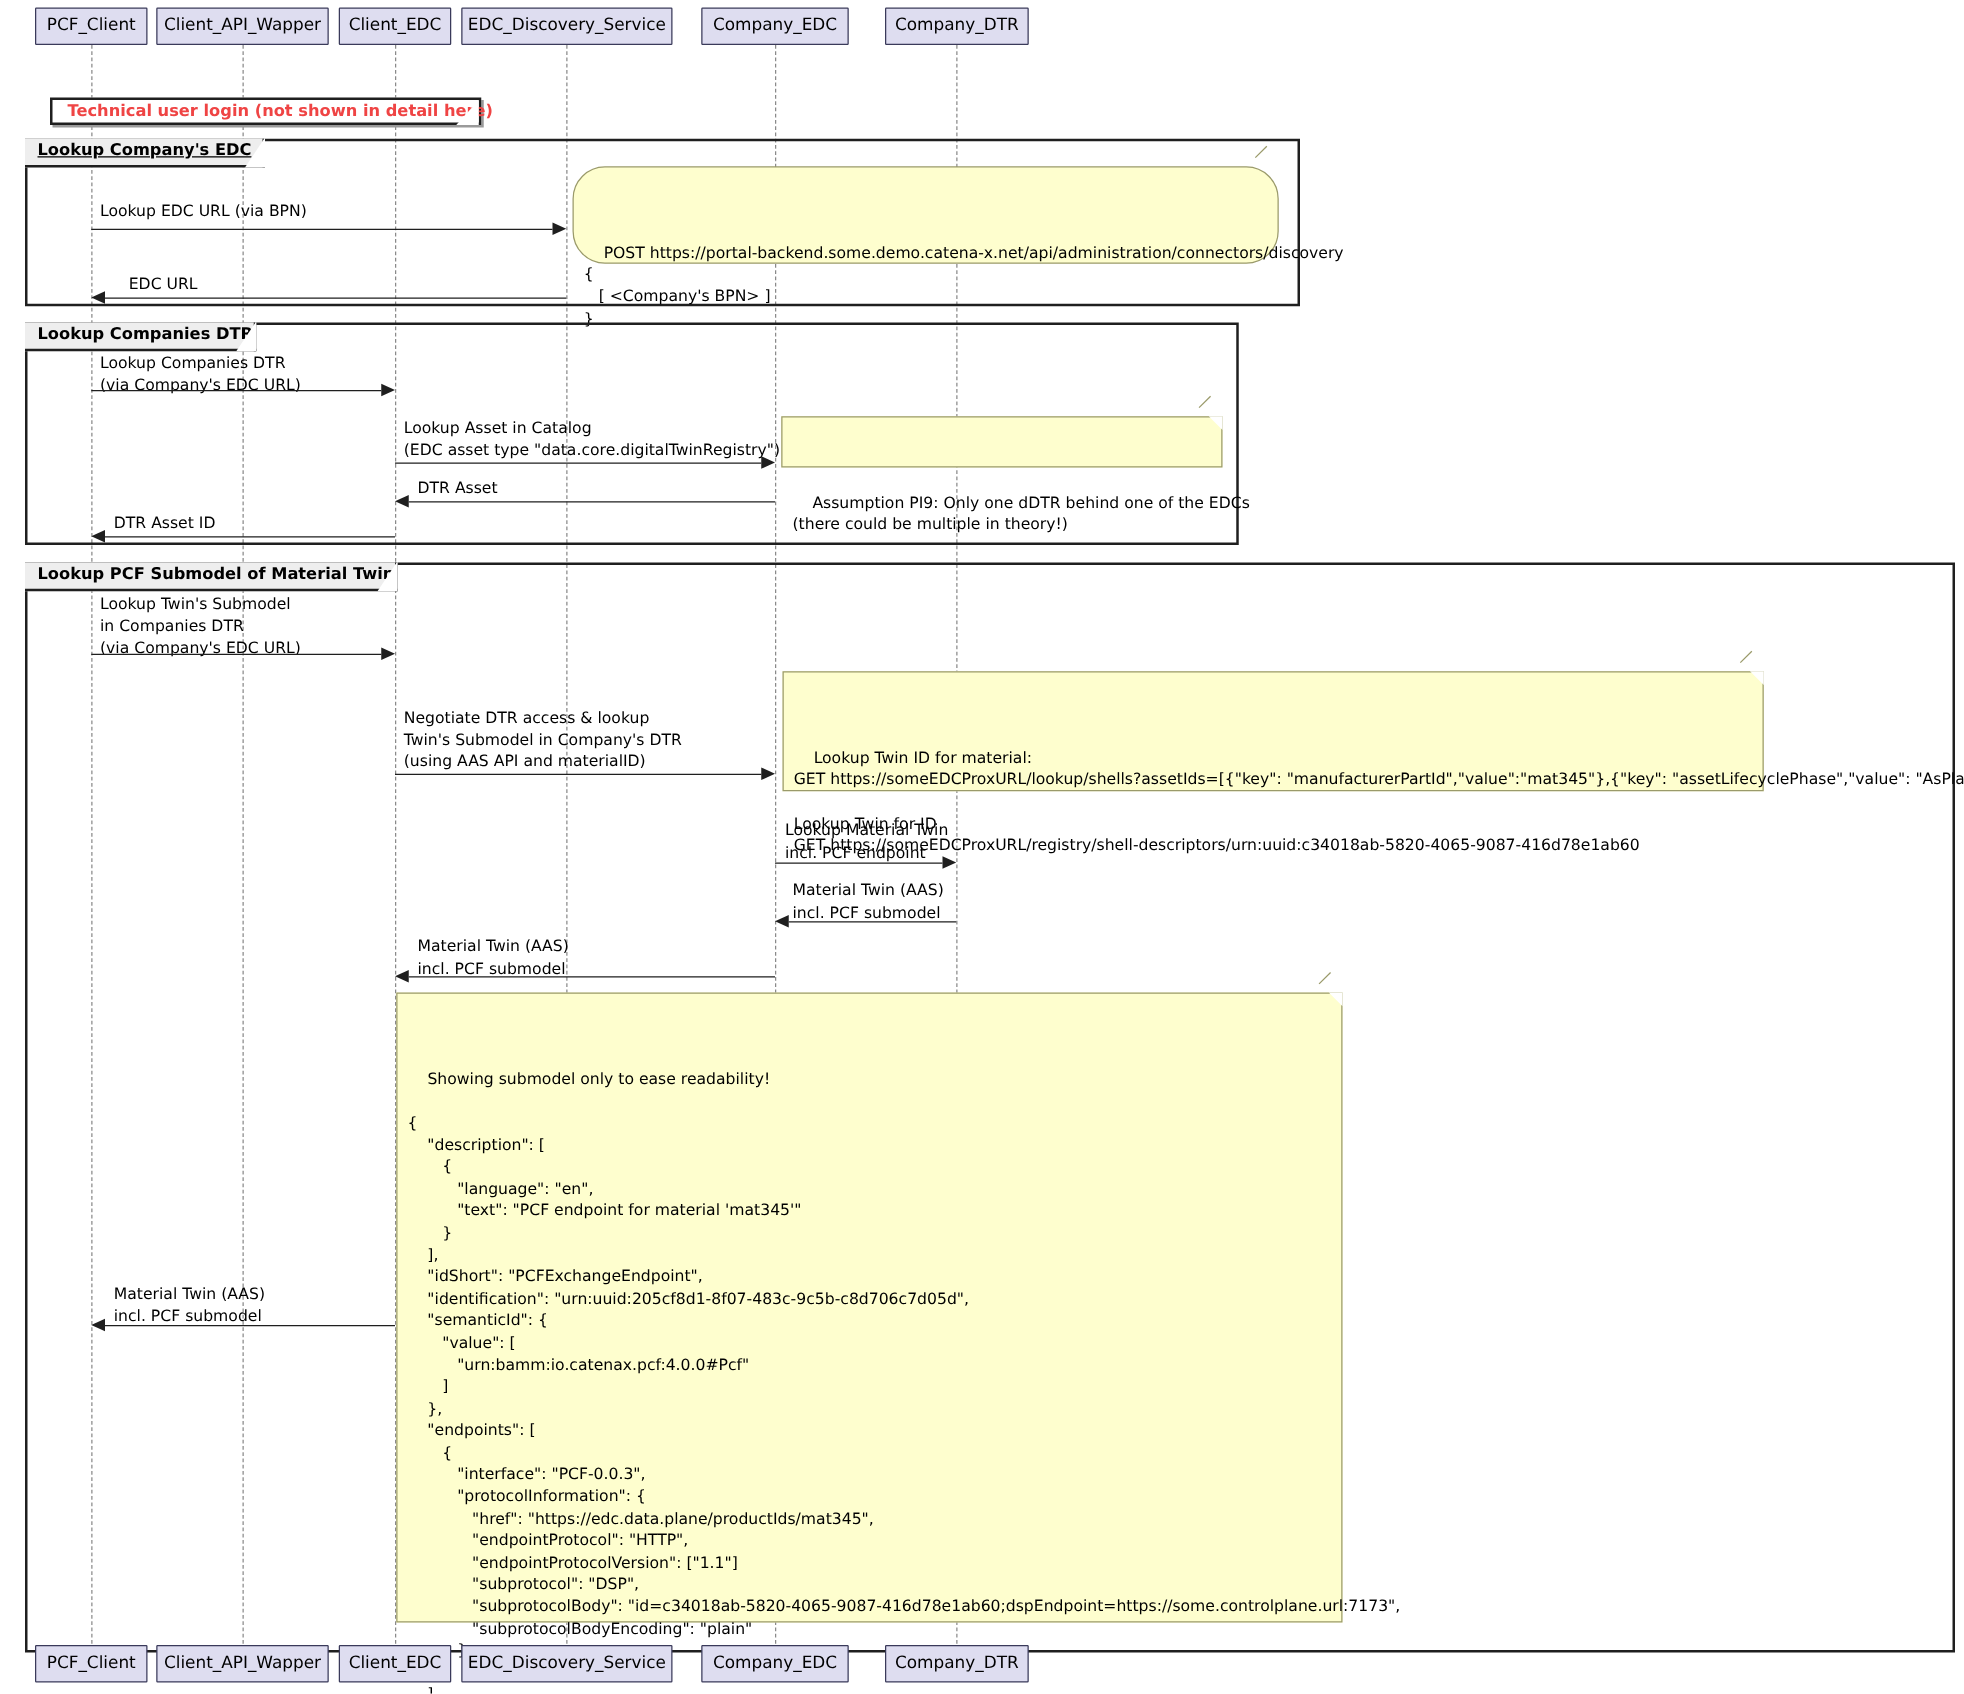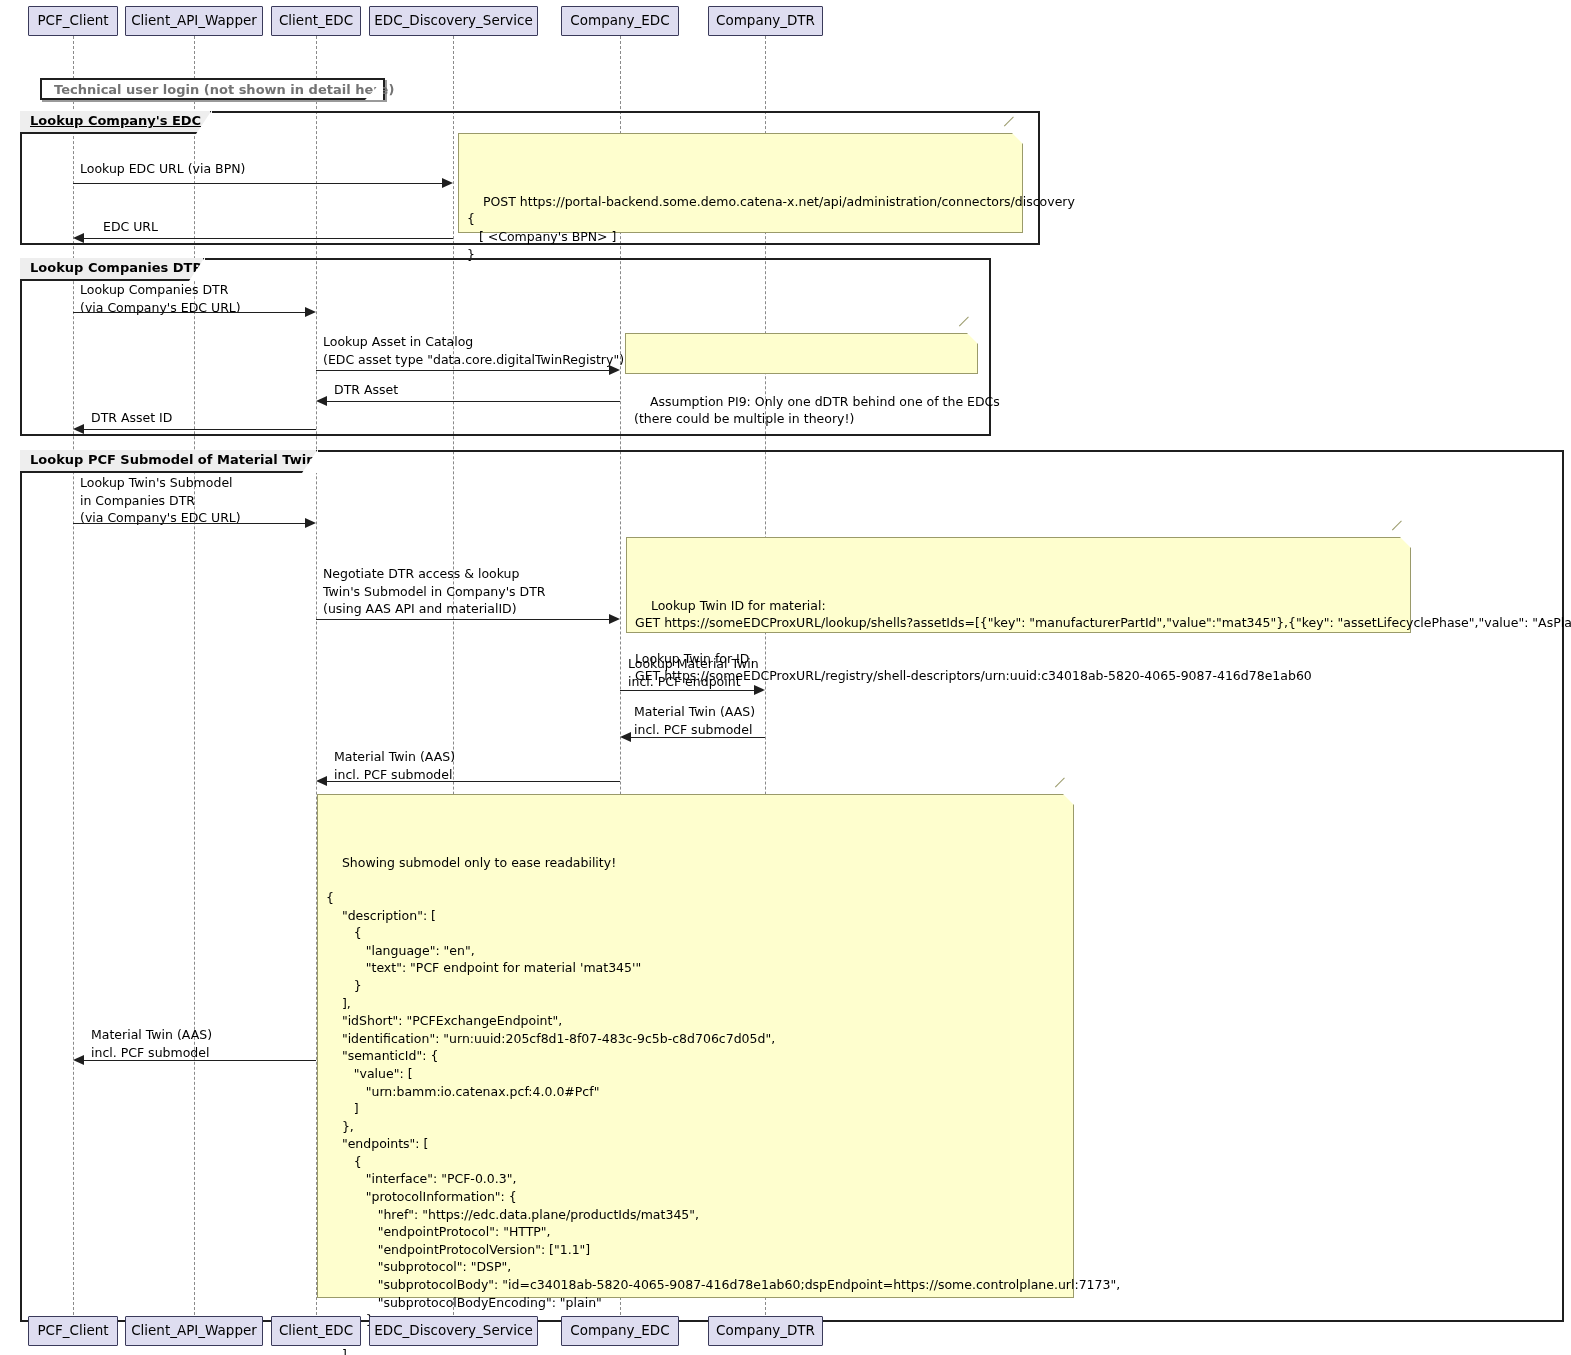--- a/index.html
+++ b/index.html
@@ -59,21 +59,21 @@
   }
 
   
   .refbar{
     position:absolute;
     background:#ffffff;
     border:2px solid #1f1f1f;
     box-shadow:2px 2px 0 #9a9a9a;
     font-size:13px;
     font-weight:bold;
-    color:#737373;
+    color:#ef4444;
     display:flex;align-items:center;
     padding:0 34px 0 12px;
     box-sizing:border-box;
     white-space:nowrap;
     height:22px;
   }
   .refbar::after{
     content:"";
     position:absolute;
     right:0;top:0;
@@ -173,21 +173,21 @@
 
   <div class="refbar" style="left:40px; top:78px; width:345px;">
     <span>Technical user login (not shown in detail here)</span>
   </div>
 
   <div class="fragment" style="left:20px; top:111px; width:1020px; height:134px;"></div>
   <div class="fragment-label" style="left:20px; top:111px; width:192px;text-decoration:underline;">
     <span>Lookup Company's EDC</span>
   </div>
 
-  <div class="note note-mono" style="left:458px; top:133px; width:565px; height:100px;">
+  <div class="note note-mono" style="left:458px; top:133px; width:565px; height:78px;border-radius:26px;">
     <span class="dogear"></span>
     <span class="dogear2"></span>
     <span>POST https://portal-backend.some.demo.catena-x.net/api/administration/connectors/discovery
 {
    [ &lt;Company's BPN&gt; ]
 }</span>
   </div>
 
   <div class="msglabel" style="left:80px; top:160px;">Lookup EDC URL (via BPN)</div>
   <div class="arrow" style="left:73px; top:183px; width:369px;"></div>

